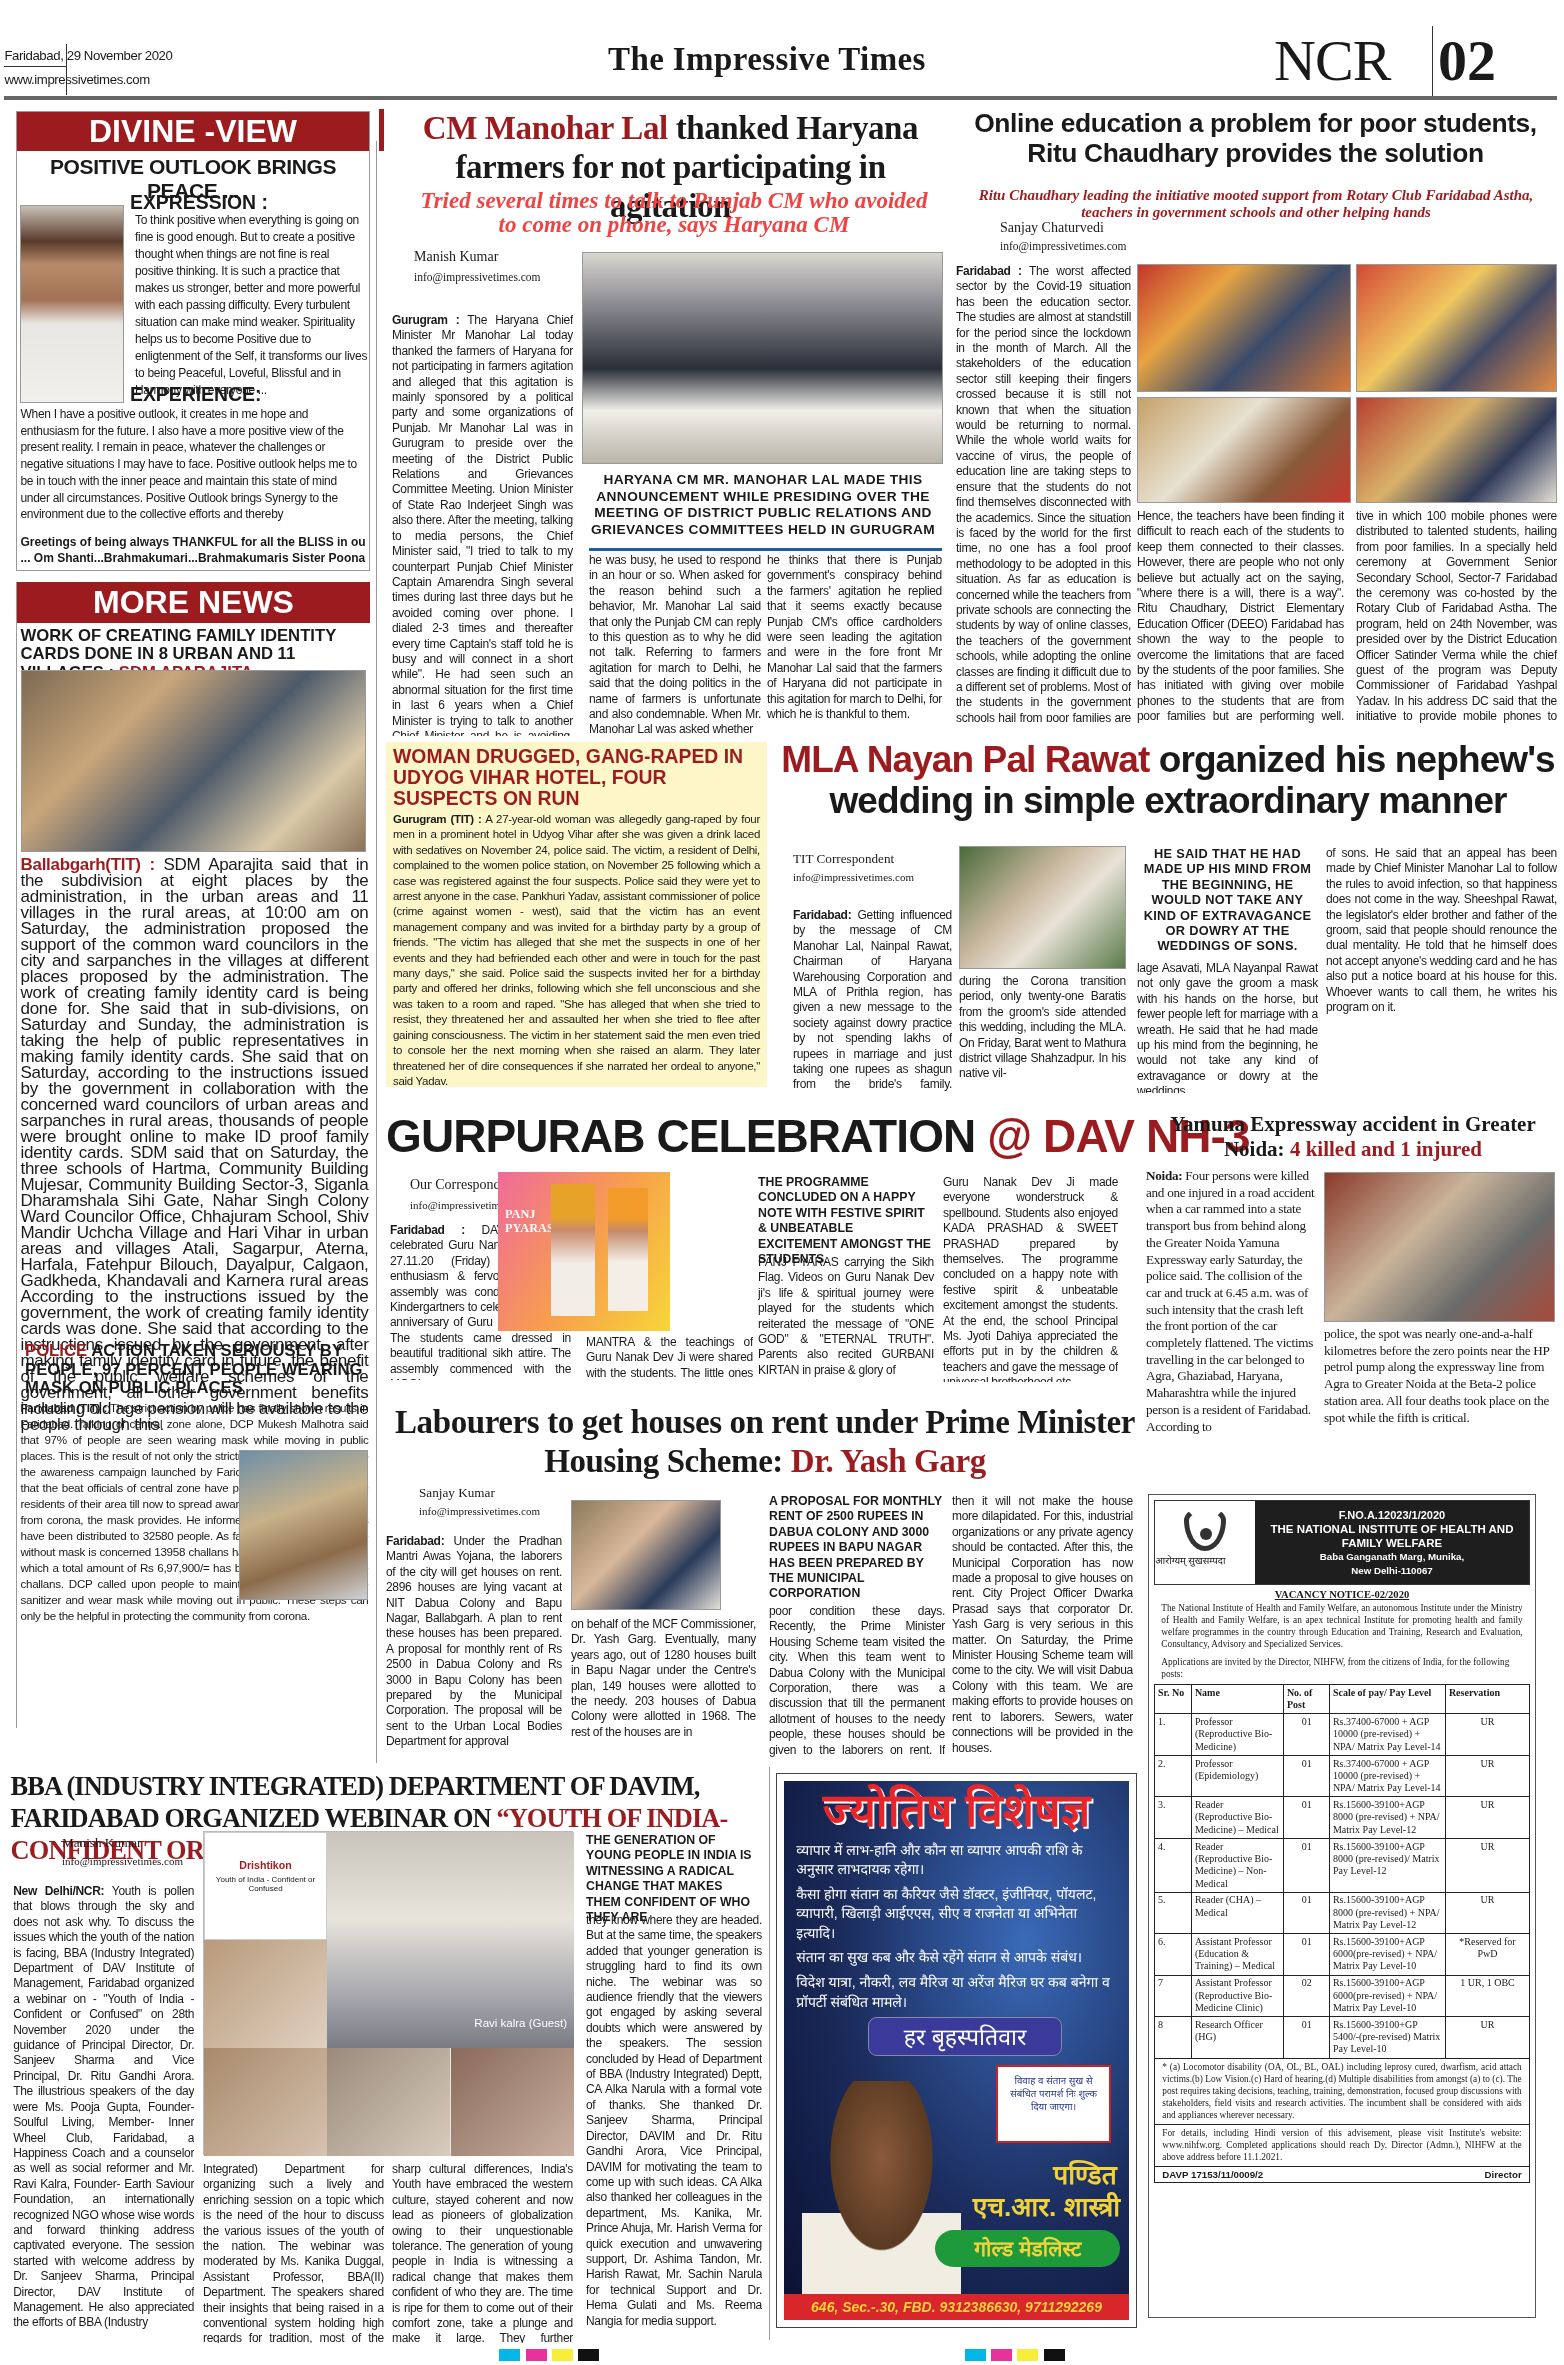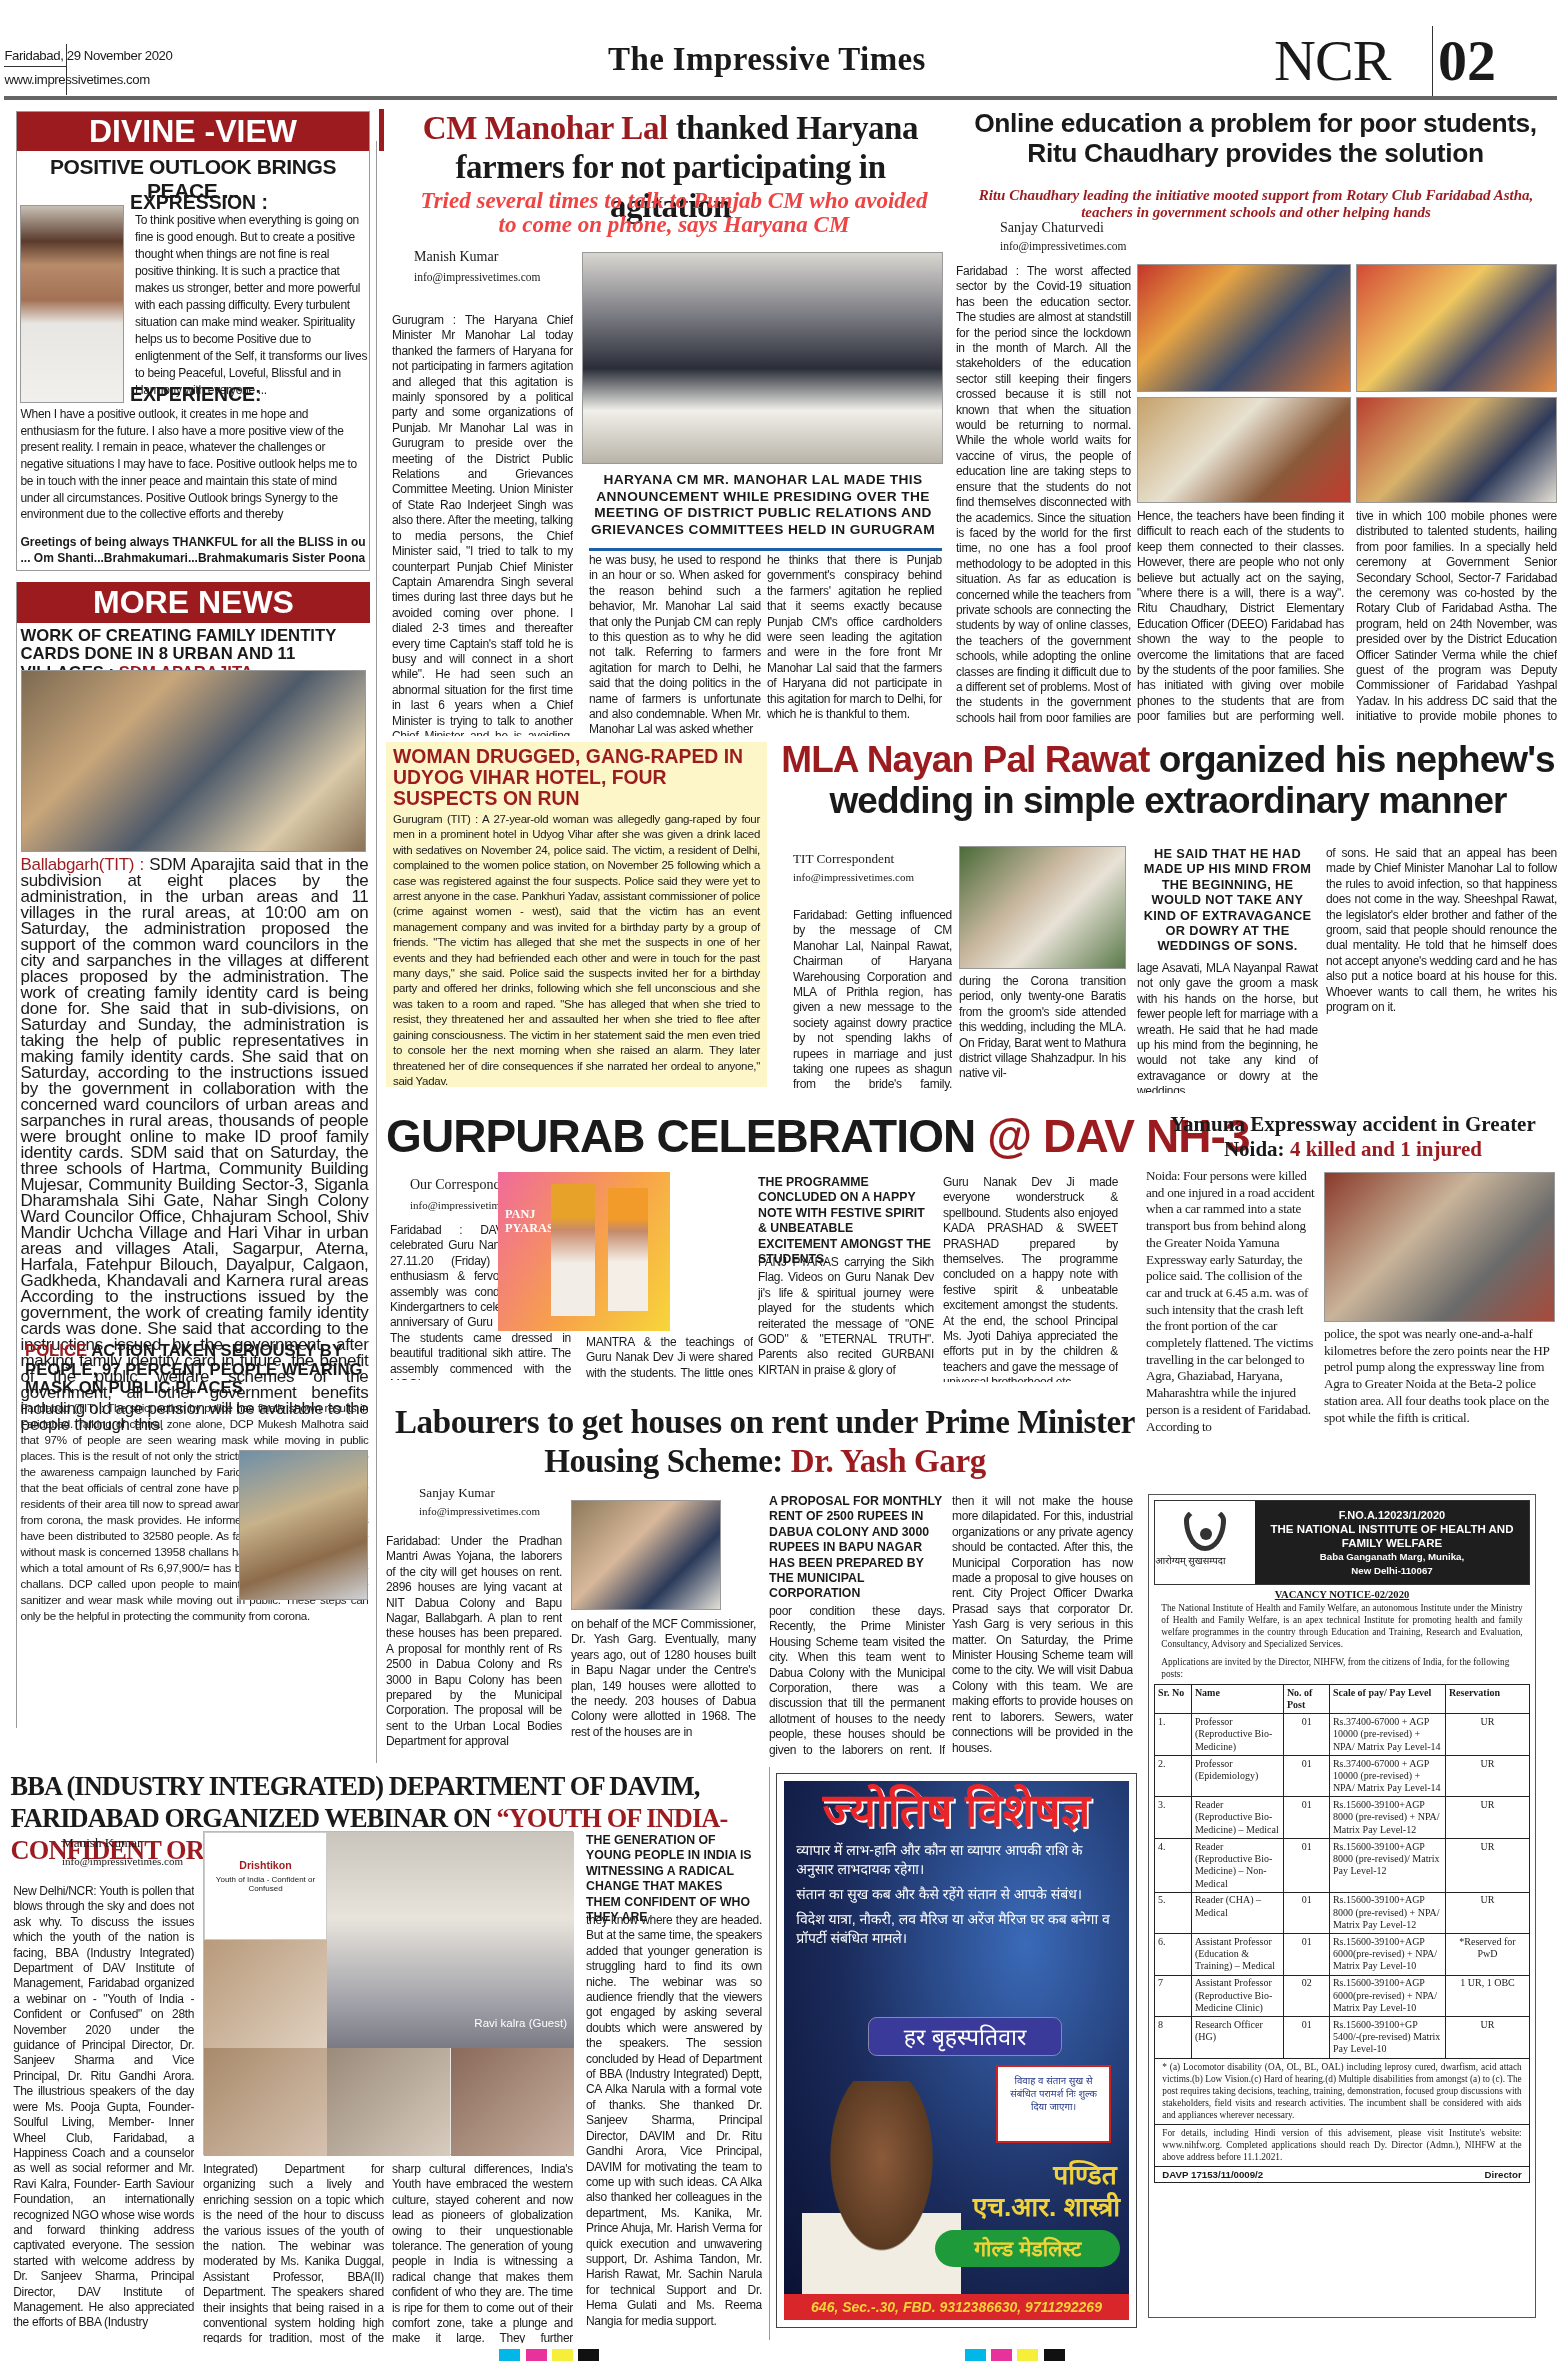--- a/index.html
+++ b/index.html
@@ -3,21 +3,21 @@
 <meta charset="utf-8">
 <style>
 *{box-sizing:border-box;margin:0;padding:0}
 body{width:1564px;height:2366px;background:#fff;font-family:"Liberation Sans",sans-serif;color:#1a1a1a;position:relative;overflow:hidden}
 .abs{position:absolute}
 .serif{font-family:"Liberation Serif",serif}
 .cond{font-family:"Liberation Sans Narrow","Liberation Sans",sans-serif}
 .red{color:#9b1b1f}
 .blue{color:#ef4444}
 .body-text{font-size:12px;line-height:15.4px;text-align:justify;letter-spacing:-0.3px;transform-origin:0 0}
-.body-text b{font-weight:normal}
+.body-text b{font-weight:bold}
 .photo{background:linear-gradient(135deg,#8a8f99,#c9c2b5 40%,#6d6458 70%,#b7aa95);border:0.9px solid #999}
 .redbar{background:#9b1b1f;color:#fff;text-align:center;font-weight:bold}
 .rule{background:#666}
 table.vac{border-collapse:collapse;width:100%;font-family:"Liberation Serif",serif;font-size:10px;line-height:12.3px}
 table.vac td,table.vac th{border:1.3px solid #222;padding:1.8px 2.6px;vertical-align:top;text-align:left}
 table.vac th{font-weight:bold}
 .cmyk{width:21px;height:12.3px;display:inline-block;margin:0 2.6px}
 </style>
 </head>
 <body>
@@ -194,20 +194,21 @@
   <div class="abs body-text cond" style="left:203px;top:2162px;width:181px;height:181px;overflow:hidden">Integrated) Department for organizing such a lively and enriching session on a topic which is the need of the hour to discuss the various issues of the youth of the nation. The webinar was moderated by Ms. Kanika Duggal, Assistant Professor, BBA(II) Department. The speakers shared their insights that being raised in a conventional system holding high regards for tradition, most of the Indian Youth are now the driving workforce of multinational corporates. Despite the</div>
   <div class="abs body-text cond" style="left:392px;top:2162px;width:181px;height:181px;overflow:hidden">sharp cultural differences, India's Youth have embraced the western culture, stayed coherent and now lead as pioneers of globalization owing to their unquestionable tolerance. The generation of young people in India is witnessing a radical change that makes them confident of who they are. The time is ripe for them to come out of their comfort zone, take a plunge and make it large. They further emphasized that Youth of India is confident because</div>
   <div class="abs body-text cond" style="left:586px;top:1913px;width:176px;height:430px;overflow:hidden">they know where they are headed. But at the same time, the speakers added that younger generation is struggling hard to find its own niche. The webinar was so audience friendly that the viewers got engaged by asking several doubts which were answered by the speakers. The session concluded by Head of Department of BBA (Industry Integrated) Deptt, CA Alka Narula with a formal vote of thanks. She thanked Dr. Sanjeev Sharma, Principal Director, DAVIM and Dr. Ritu Gandhi Arora, Vice Principal, DAVIM for motivating the team to come up with such ideas. CA Alka also thanked her colleagues in the department, Ms. Kanika, Mr. Prince Ahuja, Mr. Harish Verma for quick execution and unwavering support, Dr. Ashima Tandon, Mr. Harish Rawat, Mr. Sachin Narula for technical Support and Dr. Hema Gulati and Ms. Reema Nangia for media support.</div>
 </section>
 
 <section class="abs" style="left:776px;top:1773px;width:361px;height:555px;border:0.9px solid #444;padding:7px">
   <div style="position:relative;width:100%;height:100%;background:radial-gradient(ellipse at 70% 30%,#3a6ab8,#1a2a5a 55%,#0a1030)">
     <div style="text-align:center;color:#e8262a;font-size:46px;font-weight:bold;line-height:58px;text-shadow:1.8px 1.8px 0 #fff">ज्योतिष विशेषज्ञ</div>
     <ul style="list-style:none;color:#fff;font-size:14px;line-height:19.4px;padding:1.8px 12.3px">
       <li style="margin-bottom:5.3px">व्यापार में लाभ-हानि और कौन सा व्यापार आपकी राशि के अनुसार लाभदायक रहेगा।</li>
+      <li style="margin-bottom:5.3px">कैसा होगा संतान का कैरियर जैसे डॉक्टर, इंजीनियर, पॉयलट, व्यापारी, खिलाड़ी आईएएस, सीए व राजनेता या अभिनेता इत्यादि।</li>
       <li style="margin-bottom:5.3px">संतान का सुख कब और कैसे रहेंगे संतान से आपके संबंध।</li>
       <li>विदेश यात्रा, नौकरी, लव मैरिज या अरेंज मैरिज घर कब बनेगा व प्रॉपर्टी संबंधित मामले।</li>
     </ul>
     <div style="position:absolute;left:84px;top:236px;width:194px;height:39px;background:#3a3a9a;color:#fff;font-size:23px;line-height:39px;text-align:center;border-radius:8.8px;border:1.8px solid #88a">हर बृहस्पतिवार</div>
     <div style="position:absolute;left:212px;top:284px;width:115px;height:78px;background:#fff;border:2.6px solid #c22;color:#2a3a8a;font-size:9.7px;line-height:13.2px;text-align:center;padding:7px 3.5px">विवाह व संतान सुख से संबंधित परामर्श निः शुल्क दिया जाएगा।</div>
     <div style="position:absolute;left:17.6px;top:300px;width:159px;height:220px;background:radial-gradient(ellipse at 50% 35%,#8a5a3a,#5a3a22 45%,transparent 46%),linear-gradient(180deg,transparent 60%,#f2ede2 60%)"></div>
     <div style="position:absolute;right:12.3px;top:375px;color:#f2d23a;font-size:26.4px;font-weight:bold">पण्डित</div>
     <div style="position:absolute;right:8.8px;top:407px;color:#f2d23a;font-size:26.4px;font-weight:bold">एच.आर. शास्त्री</div>
     <div style="position:absolute;right:8.8px;top:449px;width:185px;height:37px;background:#1e9a3a;color:#f2d23a;font-size:21px;line-height:37px;text-align:center;border-radius:19.4px;font-weight:bold">गोल्ड मेडलिस्ट</div>
     <div style="position:absolute;left:0;bottom:0;width:100%;height:26.4px;background:#d8262a;color:#f2d23a;font-size:14px;line-height:26.4px;text-align:center;font-weight:bold;font-style:italic">646, Sec.-.30, FBD. 9312386630, 9711292269</div>

